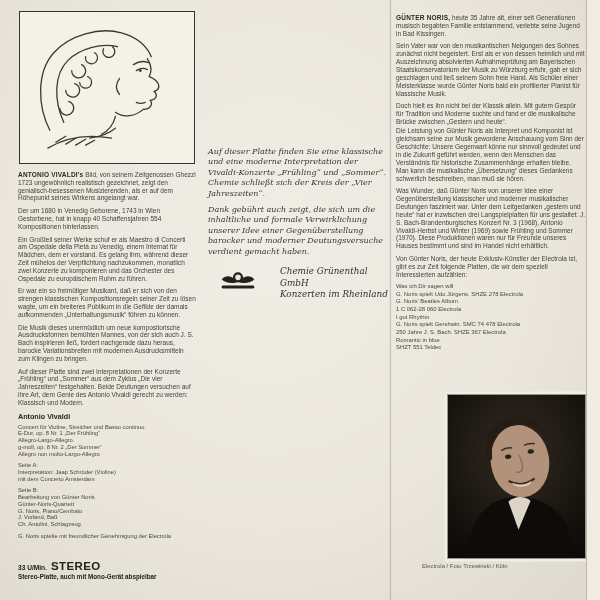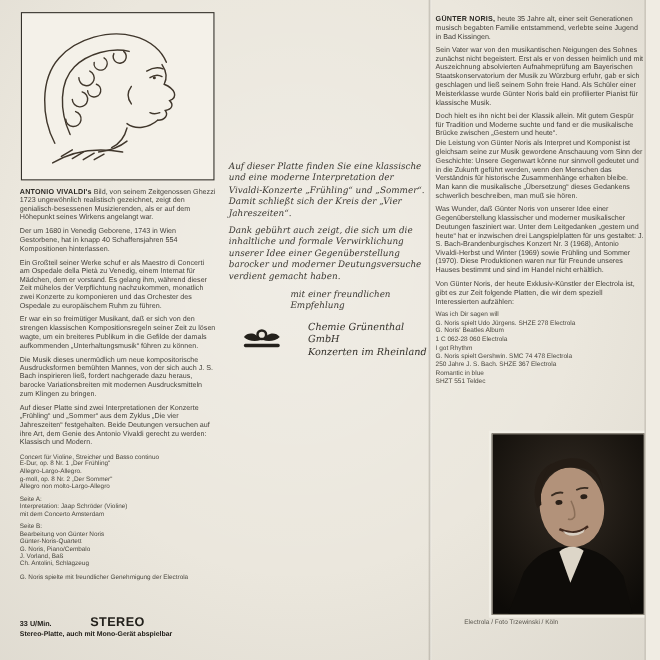--- a/index.html
+++ b/index.html
@@ -27,21 +27,21 @@
     font-size:6.5px;line-height:1.2;text-align:left;}
   .col-left p{margin:0 0 5px 0;}
   .col-left b{color:#2c2a25;letter-spacing:.2px;}
   .credits{margin-top:6px;font-size:5.8px;line-height:1.18;color:#4a473f;}
   .credits-heading{font-size:7.2px;font-weight:bold;color:#282621;margin:0 0 2.5px 0;}
   .credit-group{margin:0 0 4.5px 0;}
   .permission{margin-top:4px;font-size:5.8px;}
   .stereo{position:absolute;left:18px;top:560px;color:#23211c;}
   .stereo-line{display:flex;align-items:baseline;gap:4px;}
   .speed{font-size:6.6px;font-weight:bold;}
-  .stereo-big{font-size:11.5px;font-weight:bold;letter-spacing:.4px;margin-left:31px;}
+  .stereo-big{font-size:11.5px;font-weight:bold;letter-spacing:.4px;}
   .mono-note{font-size:6.3px;font-weight:bold;margin-top:1px;}
   
   .col-mid{position:absolute;left:208px;top:147px;width:181px;
     font-family:"DejaVu Serif", serif;font-style:italic;
     font-size:8px;line-height:1.3;color:#3a3731;}
   .col-mid p{margin:0 0 6px 0;}
   .closing{margin-left:56px;}
   .closing div{margin:0;}
   .company-row{display:flex;align-items:flex-start;gap:24px;margin-top:9px;margin-left:12px;font-style:italic;}
   .logo{width:36px;height:26px;flex:0 0 auto;margin-top:2px;}
@@ -92,20 +92,21 @@
 
   <div class="col-left">
     <p><b>ANTONIO VIVALDI's</b><span> Bild, von seinem Zeitgenossen Ghezzi 1723 ungewöhnlich realistisch gezeichnet, zeigt den genialisch-besessenen Musizierenden, als er auf dem Höhepunkt seines Wirkens angelangt war.</span></p>
     <p>Der um 1680 in Venedig Geborene, 1743 in Wien Gestorbene, hat in knapp 40 Schaffensjahren 554 Kompositionen hinterlassen.</p>
     <p>Ein Großteil seiner Werke schuf er als Maestro di Concerti am Ospedale della Pietà zu Venedig, einem Internat für Mädchen, dem er vorstand. Es gelang ihm, während dieser Zeit mühelos der Verpflichtung nachzukommen, monatlich zwei Konzerte zu komponieren und das Orchester des Ospedale zu europäischem Ruhm zu führen.</p>
     <p>Er war ein so freimütiger Musikant, daß er sich von den strengen klassischen Kompositionsregeln seiner Zeit zu lösen wagte, um ein breiteres Publikum in die Gefilde der damals aufkommenden „Unterhaltungsmusik“ führen zu können.</p>
     <p>Die Musik dieses unermüdlich um neue kompositorische Ausdrucksformen bemühten Mannes, von der sich auch J. S. Bach inspirieren ließ, fordert nachgerade dazu heraus, barocke Variationsbreiten mit modernen Ausdrucksmitteln zum Klingen zu bringen.</p>
     <p>Auf dieser Platte sind zwei Interpretationen der Konzerte „Frühling“ und „Sommer“ aus dem Zyklus „Die vier Jahreszeiten“ festgehalten. Beide Deutungen versuchen auf ihre Art, dem Genie des Antonio Vivaldi gerecht zu werden: Klassisch und Modern.</p>
 
     <div class="credits">
+      <div class="credits-heading">Antonio Vivaldi</div>
       <div class="credit-group">
         <div>Concert für Violine, Streicher und Basso continuo</div>
         <div>E-Dur, op. 8 Nr. 1 „Der Frühling“</div>
         <div>Allegro-Largo-Allegro.</div>
         <div>g-moll, op. 8 Nr. 2 „Der Sommer“</div>
         <div>Allegro non molto-Largo-Allegro</div>
       </div>
       <div class="credit-group">
         <div>Seite A:</div>
         <div>Interpretation: Jaap Schröder (Violine)</div>
@@ -125,26 +126,22 @@
 
   <div class="stereo">
     <div class="stereo-line">
       <span class="speed">33 U/Min.</span>
       <span class="stereo-big">STEREO</span>
     </div>
     <div class="mono-note">Stereo-Platte, auch mit Mono-Gerät abspielbar</div>
   </div>
 
   <div class="col-mid">
-    <p>Auf dieser Platte finden Sie eine klassische und eine moderne Interpretation der Vivaldi-Konzerte „Frühling“ und „Sommer“. Damit schließt sich der Kreis der „Vier Jahreszeiten“.</p>
+    <p>Auf dieser Platte finden Sie eine klassische und eine moderne Interpretation der Vivaldi-Konzerte „Frühling“ und „Sommer“. Chemie schließt sich der Kreis der „Vier Jahreszeiten“.</p>
     <p>Dank gebührt auch zeigt, die sich um die inhaltliche und formale Verwirklichung unserer Idee einer Gegenüberstellung barocker und moderner Deutungsversuche verdient gemacht haben.</p>
-    <div class="closing">
-      <div>mit einer freundlichen</div>
-      <div>Empfehlung</div>
-    </div>
     <div class="company-row">
       <svg class="logo" viewBox="0 0 64 40">
         <path d="M30,22 C24,10 10,8 3,17 C9,24 22,25 30,22 Z" fill="#24211c"></path>
         <path d="M34,22 C40,10 54,8 61,17 C55,24 42,25 34,22 Z" fill="#24211c"></path>
         <circle cx="32" cy="13.5" r="7" fill="#ebe7dd" stroke="#24211c" stroke-width="4"></circle>
         <rect x="3" y="28" width="58" height="5.5" rx="2.5" fill="#24211c"></rect>
       </svg>
       <div class="company">
         <div>Chemie Grünenthal GmbH</div>
         <div>Konzerten im Rheinland</div>

